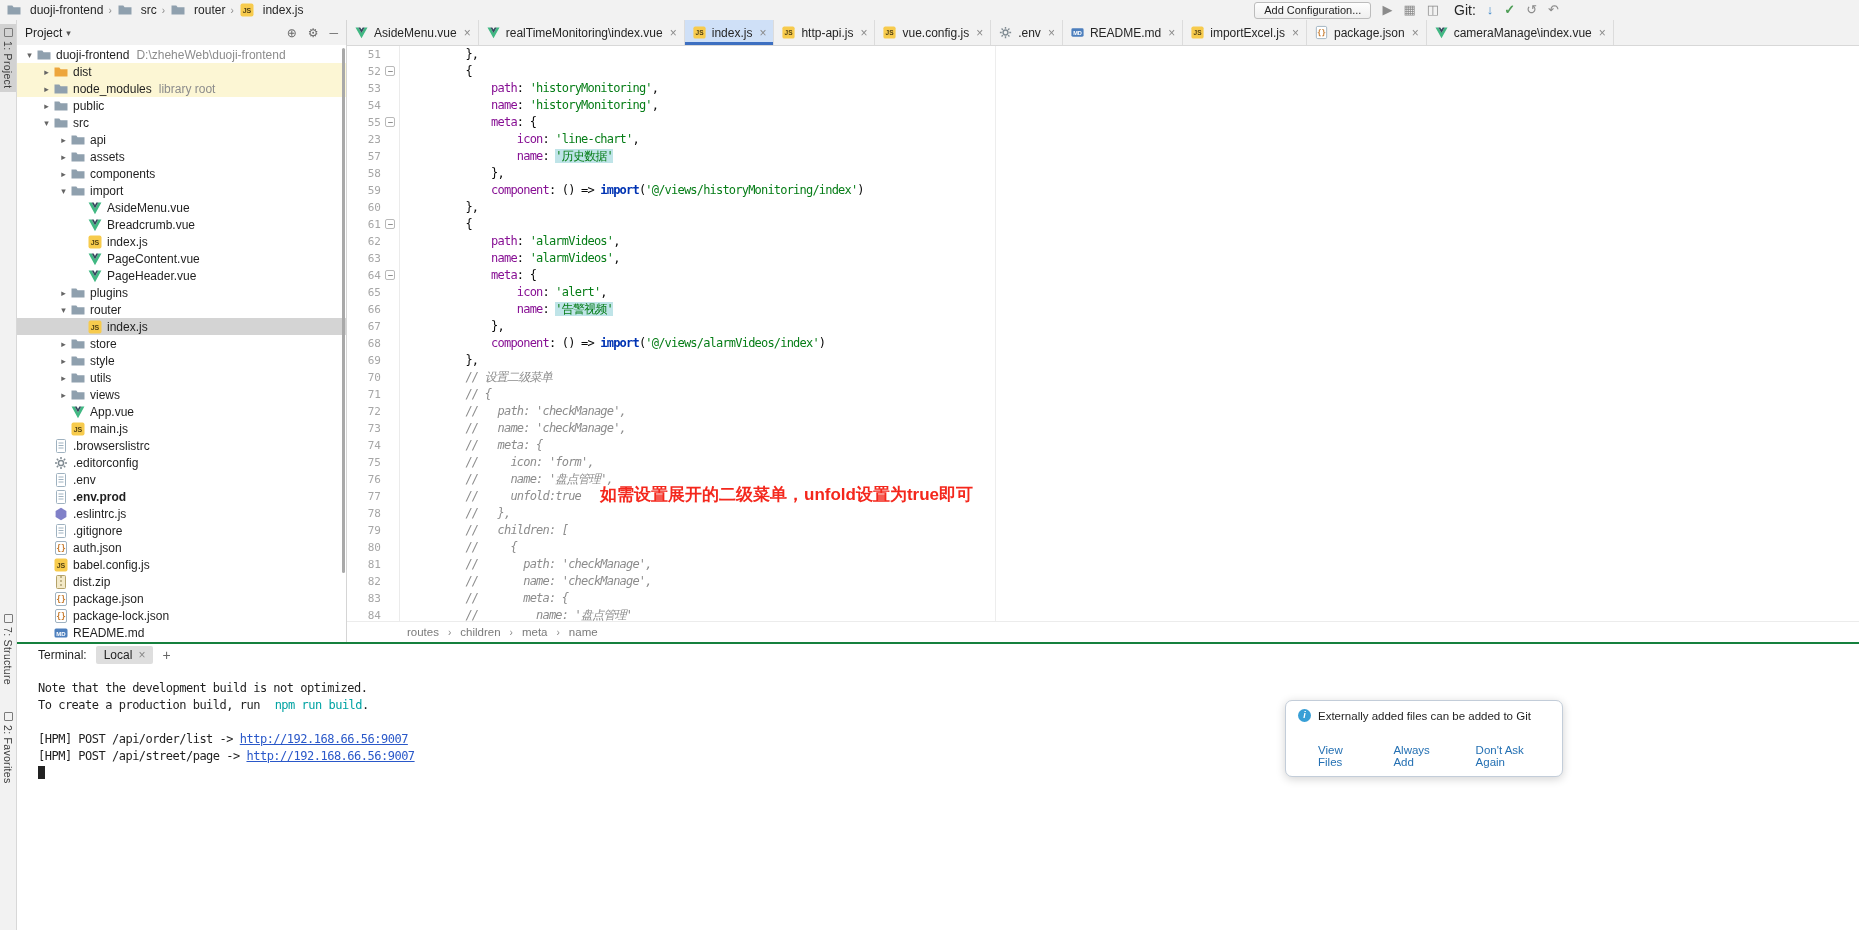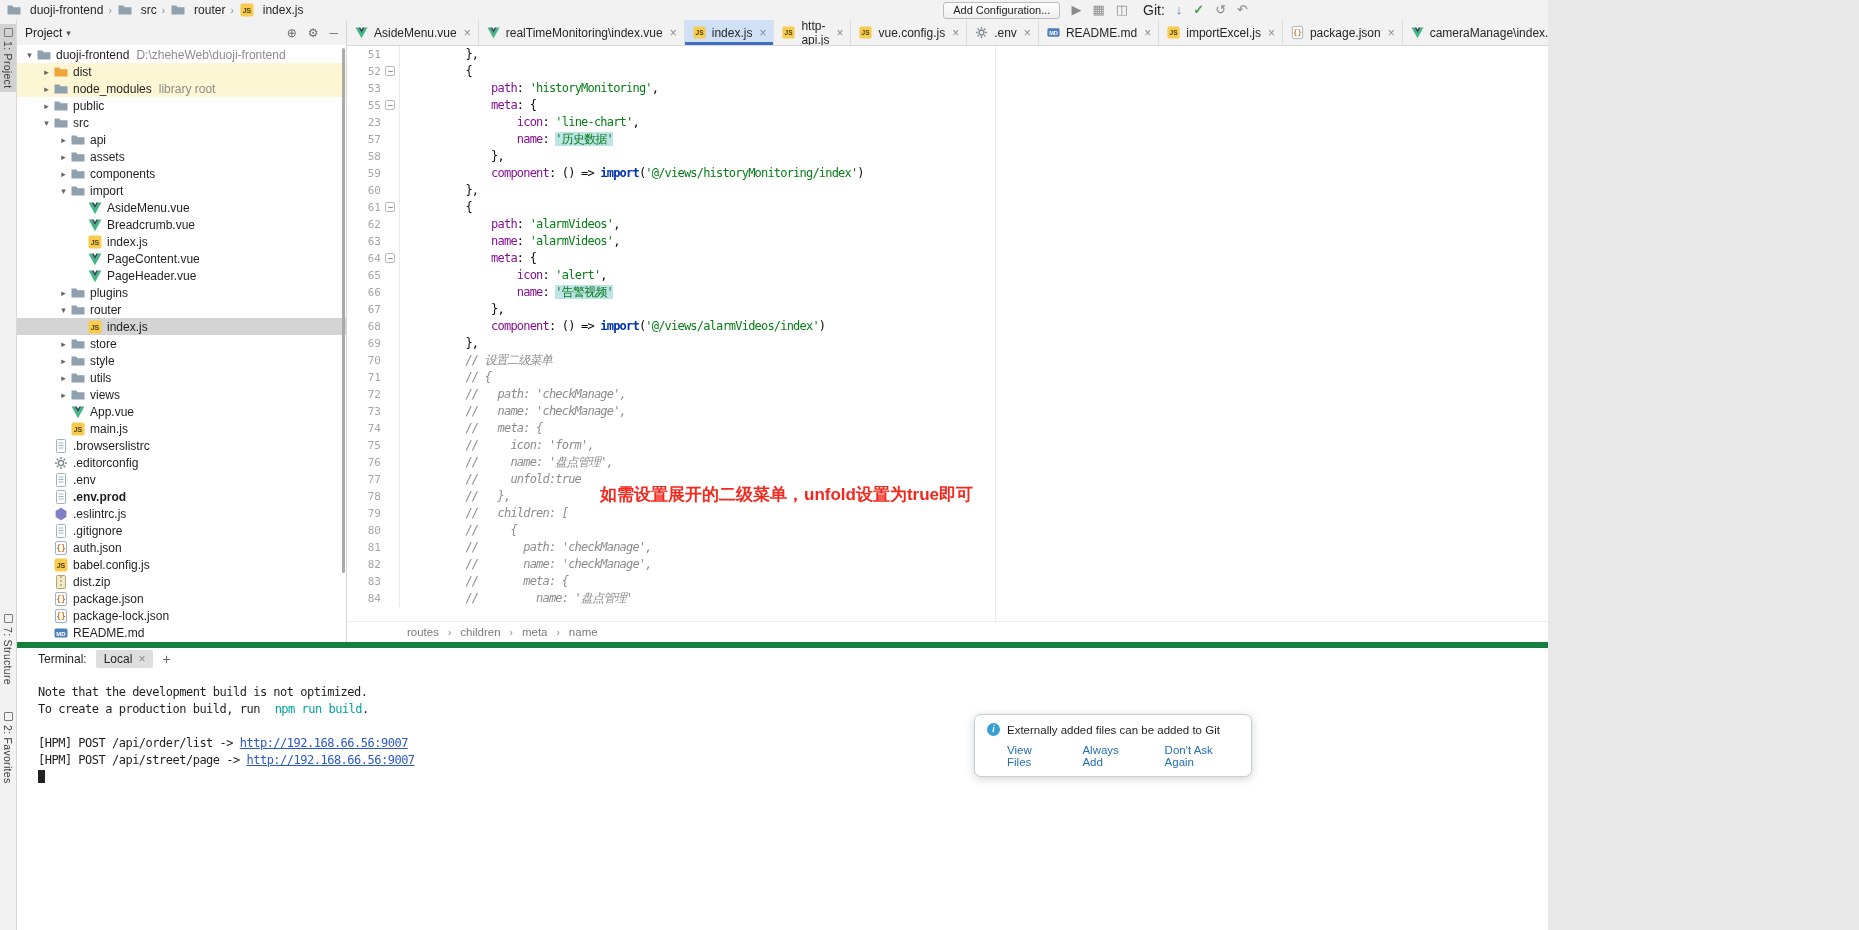--- a/index.html
+++ b/index.html
@@ -1,16 +1,16 @@
 <!DOCTYPE html>
 <html><head>
 <meta charset="utf-8">
 <style>
   html,body{margin:0;padding:0;background:#e8e8e8;}
-  .app{position:relative;width:1548px;height:930px;background:#22c55e;overflow:hidden;
+  .app{position:relative;width:1859px;height:930px;background:#22c55e;overflow:hidden;
        font-family:"Liberation Sans",sans-serif;-webkit-font-smoothing:antialiased;}
 
   
   .topbar{position:absolute;left:0;top:0;right:0;height:20px;background:#f2f2f2;border-bottom:1px solid #e0e0e0;display:flex;align-items:center;}
   .crumbs{display:flex;align-items:center;gap:3px;padding-left:6px;font-size:12px;color:#262626;}
   .crumb{display:flex;align-items:center;gap:4px;cursor:default;}
   .crumb-sep{color:#8a8a8a;font-size:10px;padding:0 2px;}
   .top-actions{position:absolute;right:300px;top:0;height:20px;display:flex;align-items:center;gap:11px;}
   .add-config{height:17px;padding:0 9px;font-size:11px;color:#1f1f1f;background:linear-gradient(#fefefe,#efefef);
               border:1px solid #bcbcbc;border-radius:3px;font-family:inherit;}
@@ -67,39 +67,39 @@
   .tk-strhl{color:#067d17;background:#bfe4e8;}
   .tk-cmt{color:#8c8c8c;font-style:italic;}
   .tk-kw{color:#0033b3;font-weight:bold;}
   .annotation{position:absolute;left:253px;top:440px;font-size:17px;font-weight:bold;color:#f4271c;white-space:nowrap;letter-spacing:0;
               font-family:"Liberation Sans",sans-serif;}
   .ed-crumbs{position:absolute;left:0;right:0;bottom:0;height:20px;display:flex;align-items:center;gap:7px;
              padding-left:60px;font-size:11.5px;color:#7a7a7a;background:#fff;border-top:1px solid #ececec;}
   .ed-crumb{cursor:default;}
 
   
-  .terminal{position:absolute;left:17px;top:642px;right:0;bottom:0;background:#fff;border-top:6px solid #15803d;box-sizing:border-box;}
+  .terminal{position:absolute;left:17px;top:642px;right:0;bottom:0;background:#fff;border-top:2px solid #15803d;box-sizing:border-box;}
   .t-header{height:22px;display:flex;align-items:center;gap:9px;padding-left:21px;font-size:12px;color:#1f1f1f;}
   .t-tab{display:flex;align-items:center;gap:6px;padding:2px 8px;background:#dedede;border-radius:2px;}
   .t-x{color:#888;font-size:12px;}
   .t-plus{color:#666;font-size:14px;}
   .t-body{padding:14px 0 0 21px;font-family:"DejaVu Sans Mono",monospace;font-size:12px;letter-spacing:-0.5px;line-height:17px;color:#1f1f1f;}
   .tm-line{height:17px;white-space:pre;}
   .tm-plain{color:#1f1f1f;}
   .tm-cmd{color:#00a3a3;padding-left:8px;}
   .tm-link{color:#2a58c9;text-decoration:underline;}
   .tm-cursor{display:inline-block;width:7px;height:13px;background:#222;vertical-align:-2px;}
 
   
   .notification{position:absolute;right:296px;bottom:153px;width:252px;background:#fff;border:1px solid #c3cdd9;border-radius:7px;
                 box-shadow:0 2px 10px rgba(0,0,0,.18);padding:8px 12px;font-size:11.5px;color:#1f1f1f;}
   .n-row{display:flex;align-items:center;gap:7px;white-space:nowrap;}
   .n-info{width:13px;height:13px;flex:none;border-radius:50%;background:#389fd6;color:#fff;font-size:9px;font-weight:bold;
           font-style:italic;text-align:center;line-height:13px;}
-  .n-actions{display:flex;gap:27px;margin-top:8px;padding-left:20px;}
+  .n-actions{display:flex;gap:27px;margin-top:22px;padding-left:20px;}
   .n-link{color:#2470b3;cursor:default;}
 </style>
 </head>
 <body>
 
 <div class="app">
 
   <div class="topbar">
     <div class="crumbs" id="nav-crumbs">
         <span class="crumb">
@@ -633,20 +633,25 @@
             <span class="ln">52</span>
             <span class="foldcol">
               <span class="foldbox">−</span>
             </span>
             <span class="lt"><span class="tk-plain">        {</span></span>
           </div>
           <div class="cl">
             <span class="ln">53</span>
             <span class="foldcol"></span>
             <span class="lt"><span class="tk-plain">            </span><span class="tk-prop">path</span><span class="tk-plain">: </span><span class="tk-str">'historyMonitoring'</span><span class="tk-plain">,</span></span>
+          </div>
+          <div class="cl">
+            <span class="ln">54</span>
+            <span class="foldcol"></span>
+            <span class="lt"><span class="tk-plain">            </span><span class="tk-prop">name</span><span class="tk-plain">: </span><span class="tk-str">'historyMonitoring'</span><span class="tk-plain">,</span></span>
           </div>
           <div class="cl">
             <span class="ln">55</span>
             <span class="foldcol">
               <span class="foldbox">−</span>
             </span>
             <span class="lt"><span class="tk-plain">            </span><span class="tk-prop">meta</span><span class="tk-plain">: {</span></span>
           </div>
           <div class="cl">
             <span class="ln">23</span>

